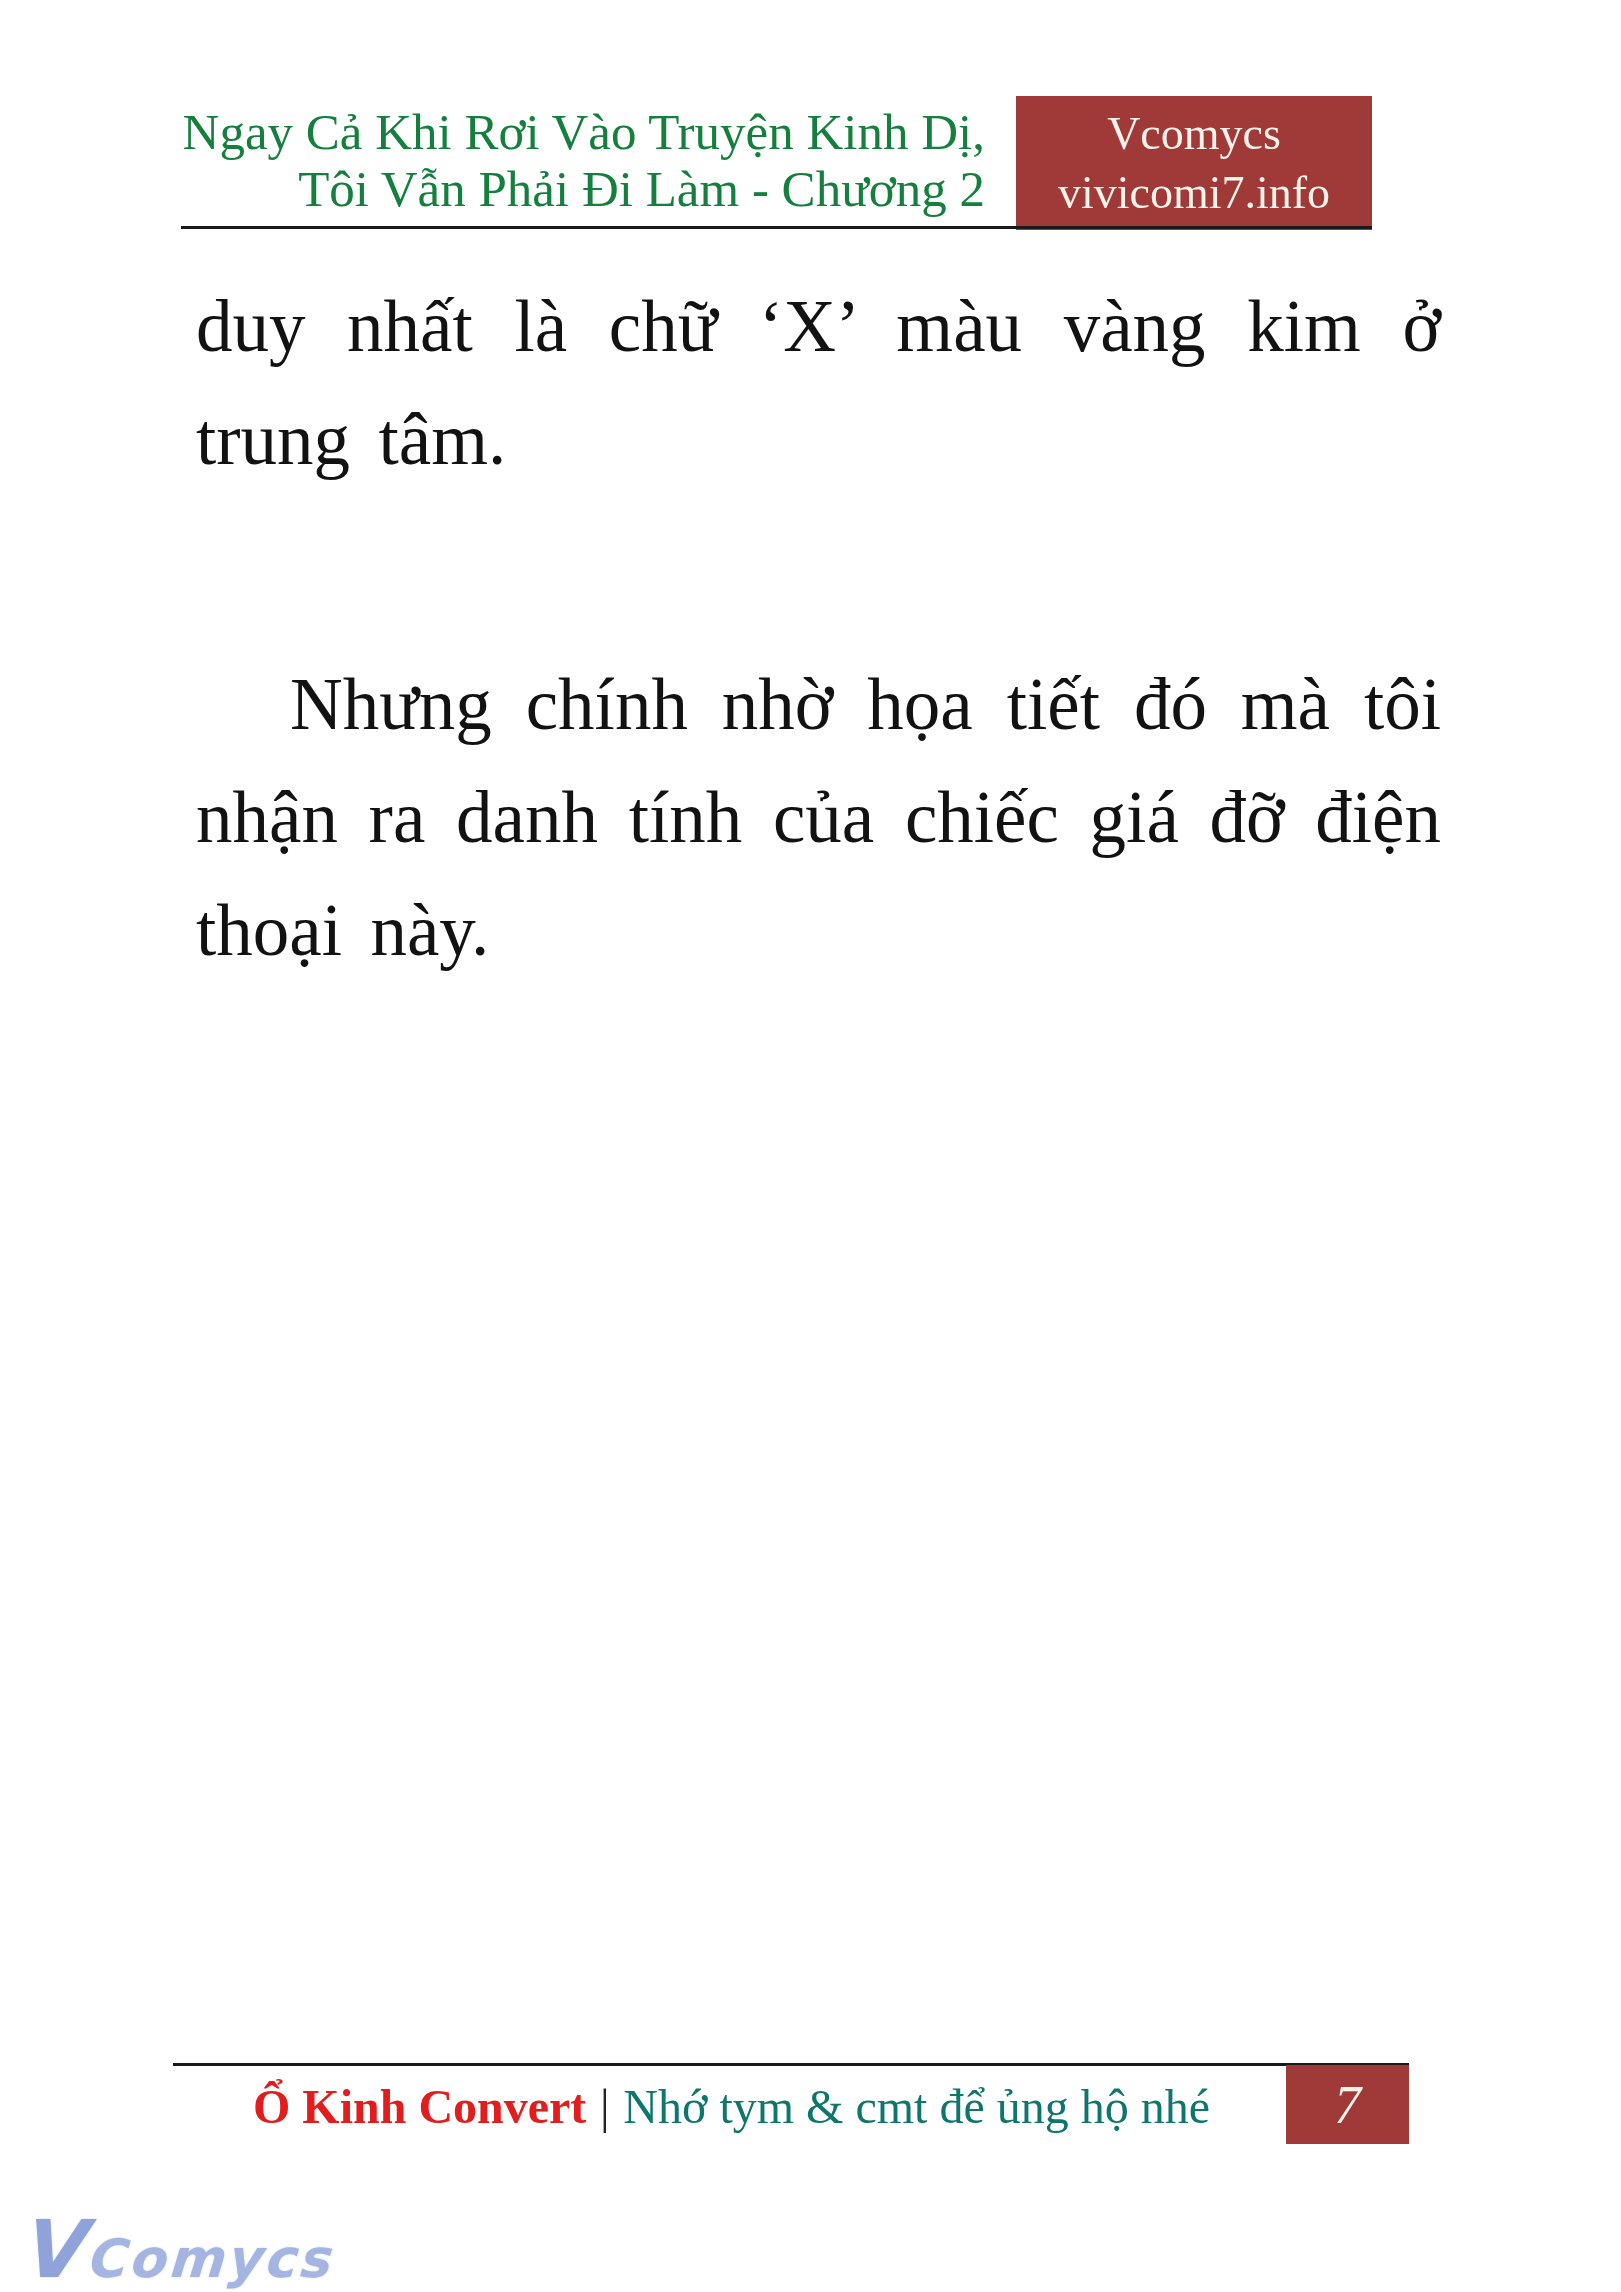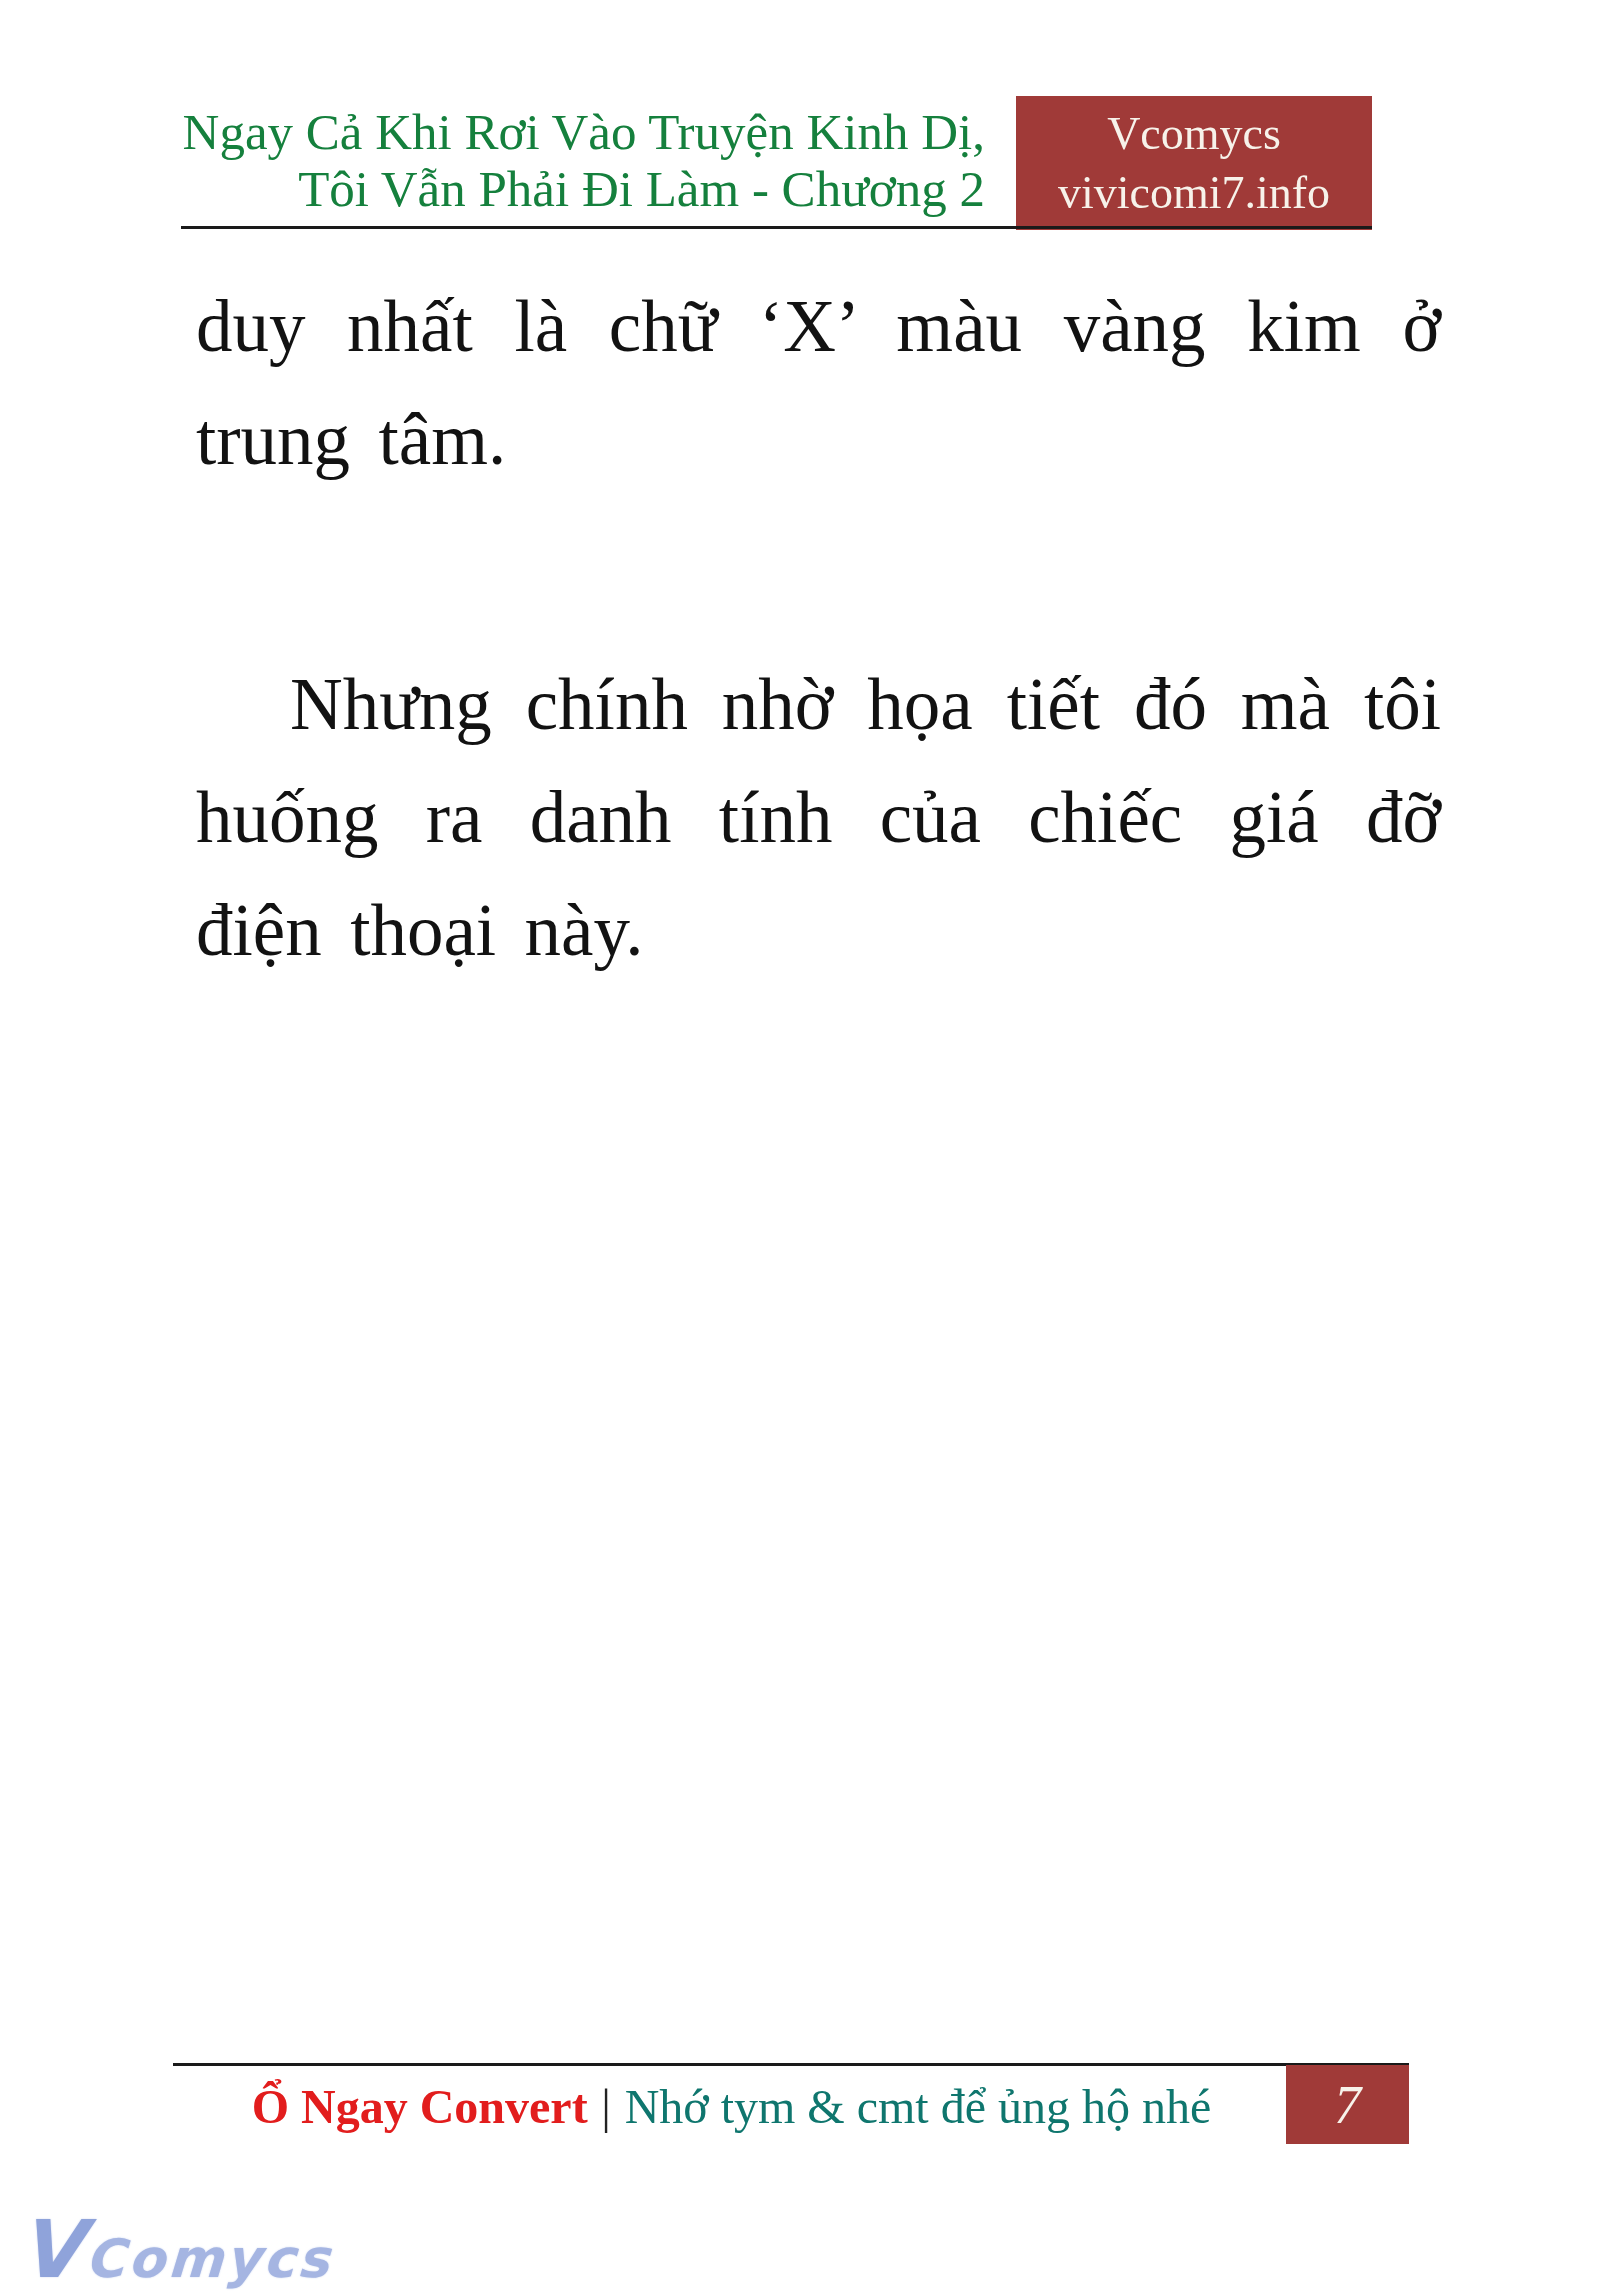--- a/index.html
+++ b/index.html
@@ -120,27 +120,27 @@
 
   <div class="brand-box">
     <span>Vcomycs</span>
     <span>vivicomi7.info</span>
   </div>
 
   <div class="header-rule"></div>
 
   <div class="body-text">
     <p>duy nhất là chữ ‘X’ màu vàng kim ở trung tâm.</p>
-    <p class="indent">Nhưng chính nhờ họa tiết đó mà tôi huống ra danh tính của chiếc giá đỡ điện thoại này.</p>
+    <p class="indent">Nhưng chính nhờ họa tiết đó mà tôi nhận ra danh tính của chiếc giá đỡ điện thoại này.</p>
   </div>
 
   <div class="footer-rule"></div>
 
   <div class="footer-bar">
-    <span class="footer-brand">Ổ Ngay Convert</span><span class="footer-sep">|</span><span class="footer-note">Nhớ tym &amp; cmt để ủng hộ nhé</span>
+    <span class="footer-brand">Ổ Kinh Convert</span><span class="footer-sep">|</span><span class="footer-note">Nhớ tym &amp; cmt để ủng hộ nhé</span>
   </div>
 
   <div class="page-number-box">
     <span>7</span>
   </div>
 
   <div class="watermark">VComycs</div>
 
 </div>
 

